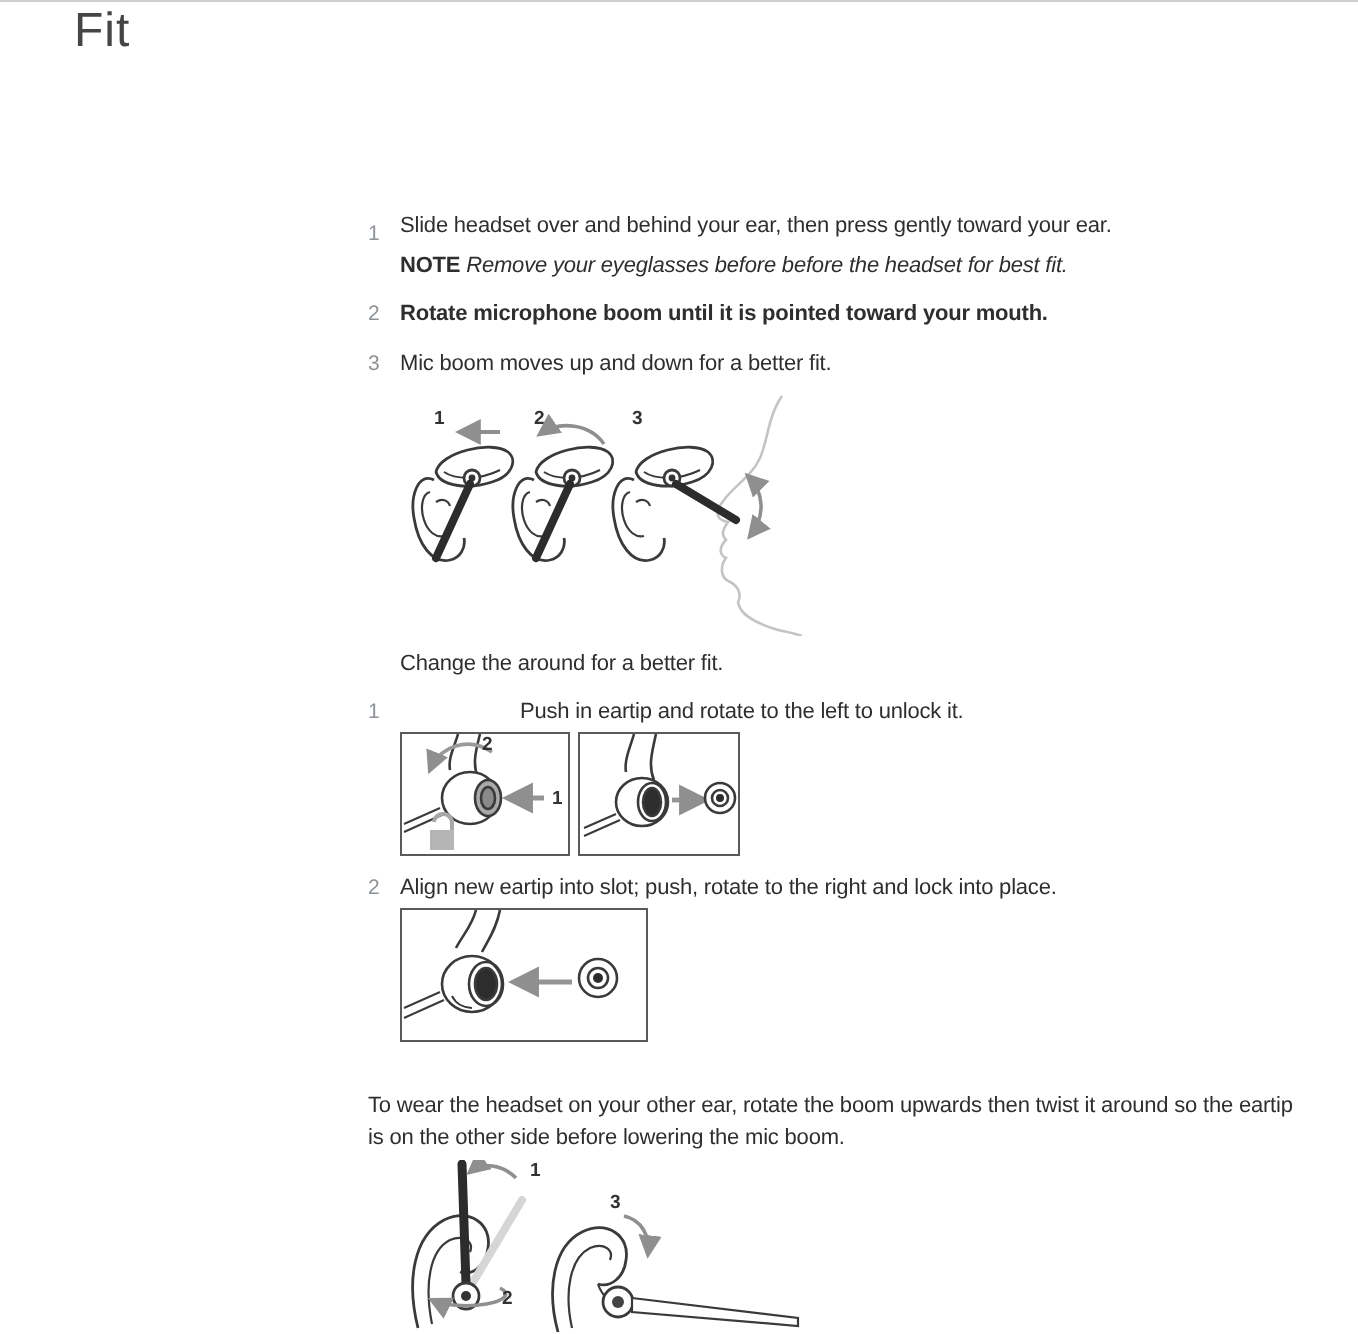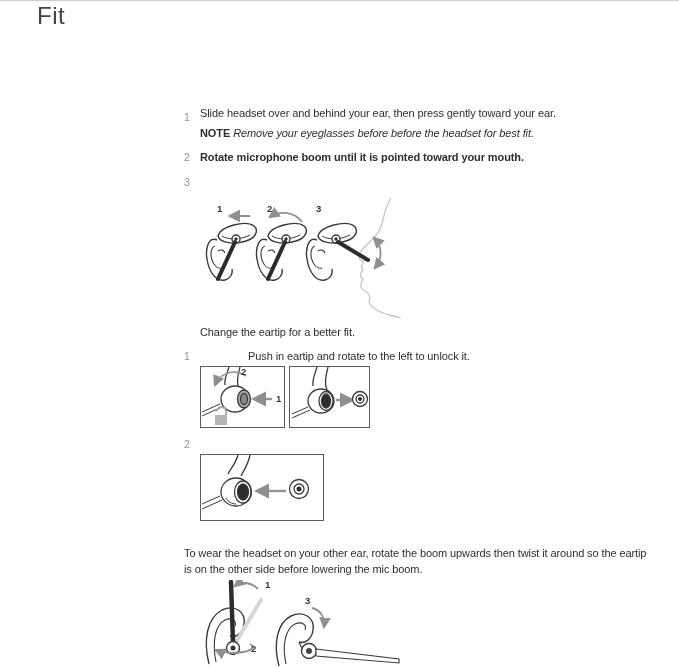--- a/index.html
+++ b/index.html
@@ -23,20 +23,21 @@
 <div class="page">
   <div class="toprule"></div>
   <div class="title">Fit</div>
 
   <div class="num" style="left:184px;top:110px;">1</div>
   <div class="txt" style="left:200px;top:106px;">Slide headset over and behind your ear, then press gently toward your ear.</div>
   <div class="txt" style="left:200px;top:126px;"><span class="note-label">NOTE</span>&nbsp;<span class="note-text">Remove your eyeglasses before before the headset for best fit.</span></div>
   <div class="num" style="left:184px;top:150px;">2</div>
   <div class="txt" style="left:200px;top:150px;font-weight:bold;">Rotate microphone boom until it is pointed toward your mouth.</div>
   <div class="num" style="left:184px;top:175px;">3</div>
+  <div class="txt" style="left:200px;top:175px;">Mic boom moves up and down for a better fit.</div>
 
   <div class="fig" style="left:198px;top:196px;">
     <svg width="225" height="122" viewBox="0 0 225 122">
       <defs>
         <marker id="arw" viewBox="0 0 10 10" refX="8" refY="5" markerWidth="6.5" markerHeight="6.5" orient="auto-start-reverse">
           <path d="M0,0 L10,5 L0,10 z" fill="#8f8f8f"></path>
         </marker>
       </defs>
 
       <g>
@@ -84,23 +85,23 @@
         <circle cx="138" cy="43" r="4" fill="#fff"></circle>
         <circle cx="138" cy="43" r="1.7" fill="#333" stroke="none"></circle>
         <path d="M140,46 L170,64" stroke="#2c2c2c" stroke-width="4" stroke-linecap="round"></path>
       </g>
       <g>
         <path d="M176,42 C184,50 185,62 177,72" fill="none" stroke="#8f8f8f" stroke-width="1.8" marker-start="url(#arw)" marker-end="url(#arw)"></path>
       </g>
     </svg>
   </div>
 
-  <div class="txt" style="left:200px;top:325px;">Change the eartip for a better fit.</div>
+  <div class="txt" style="left:200px;top:325px;">Change the around for a better fit.</div>
   <div class="num" style="left:184px;top:349px;">1</div>
-  <div class="txt" style="left:200px;top:349px;padding-left:48px;">Push in eartip and rotate to the left to unlock it.</div>
+  <div class="txt" style="left:212px;top:349px;padding-left:48px;">Push in eartip and rotate to the left to unlock it.</div>
 
   <div class="fig" style="left:200px;top:366px;">
     <svg width="170" height="64" viewBox="0 0 170 64">
       <rect x="0.5" y="0.5" width="84" height="61" fill="#fff" stroke="#5a5a5a" stroke-width="1"></rect>
       <rect x="89.5" y="0.5" width="80" height="61" fill="#fff" stroke="#5a5a5a" stroke-width="1"></rect>
 
       <g stroke="#3a3a3a" fill="none" stroke-width="1.3">
         <path d="M29,1 C27,8 24,13 25,19"></path>
         <path d="M40,1 C38,9 36,16 39,23"></path>
         <ellipse cx="35" cy="33" rx="14" ry="13" fill="#fff"></ellipse>
@@ -136,20 +137,21 @@
       </g>
       <g stroke="#3a3a3a" fill="none" stroke-width="1.3">
         <circle cx="160" cy="33" r="7.5" fill="#fff"></circle>
         <circle cx="160" cy="33" r="4"></circle>
         <circle cx="160" cy="33" r="2" fill="#2d2d2d" stroke="none"></circle>
       </g>
     </svg>
   </div>
 
   <div class="num" style="left:184px;top:437px;">2</div>
+  <div class="txt" style="left:200px;top:437px;">Align new eartip into slot; push, rotate to the right and lock into place.</div>
 
   <div class="fig" style="left:200px;top:454px;">
     <svg width="124" height="68" viewBox="0 0 124 68">
       <rect x="0.5" y="0.5" width="123" height="66" fill="#fff" stroke="#5a5a5a" stroke-width="1"></rect>
       <g stroke="#3a3a3a" fill="none" stroke-width="1.3">
         <path d="M38,1 C36,9 31,14 28,20"></path>
         <path d="M50,1 C48,11 44,16 41,22"></path>
         <ellipse cx="36" cy="38" rx="15" ry="14" fill="#fff"></ellipse>
         <path d="M26,44 c2,4 6,6 10,6" stroke-width="1"></path>
         <path d="M2,50 L20,42" stroke-width="1"></path>

